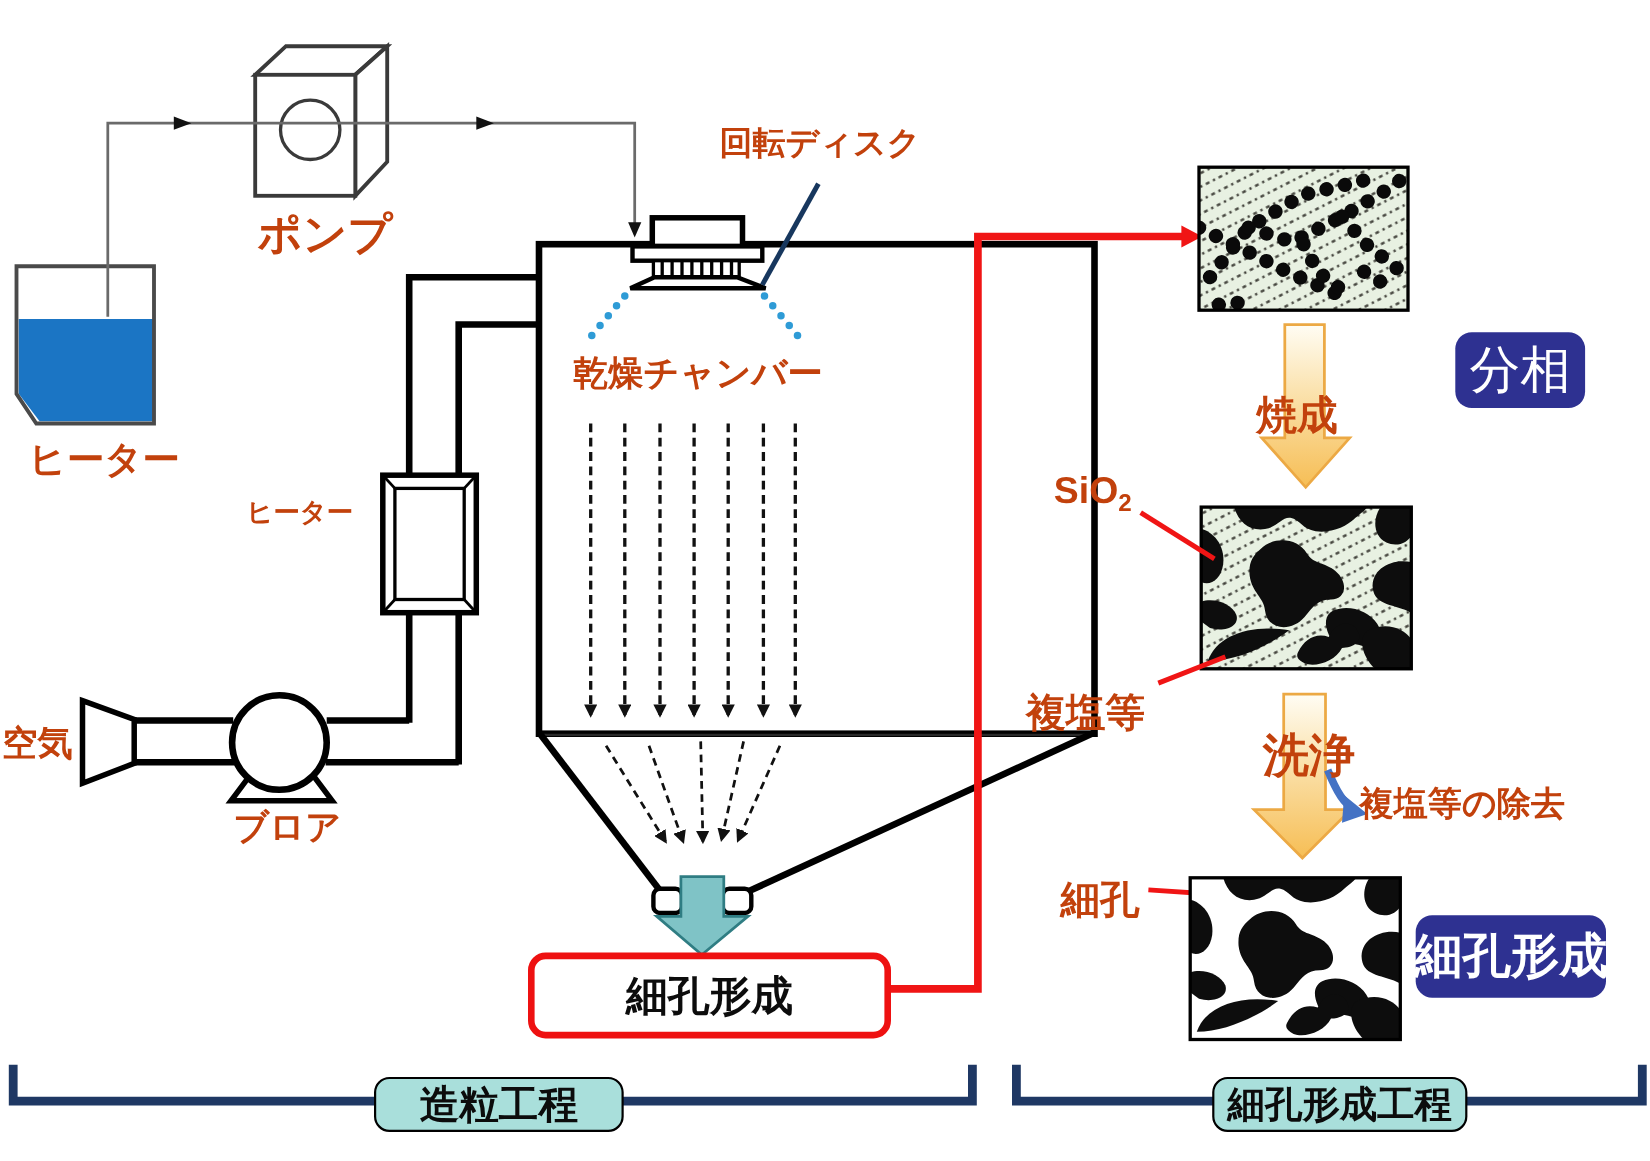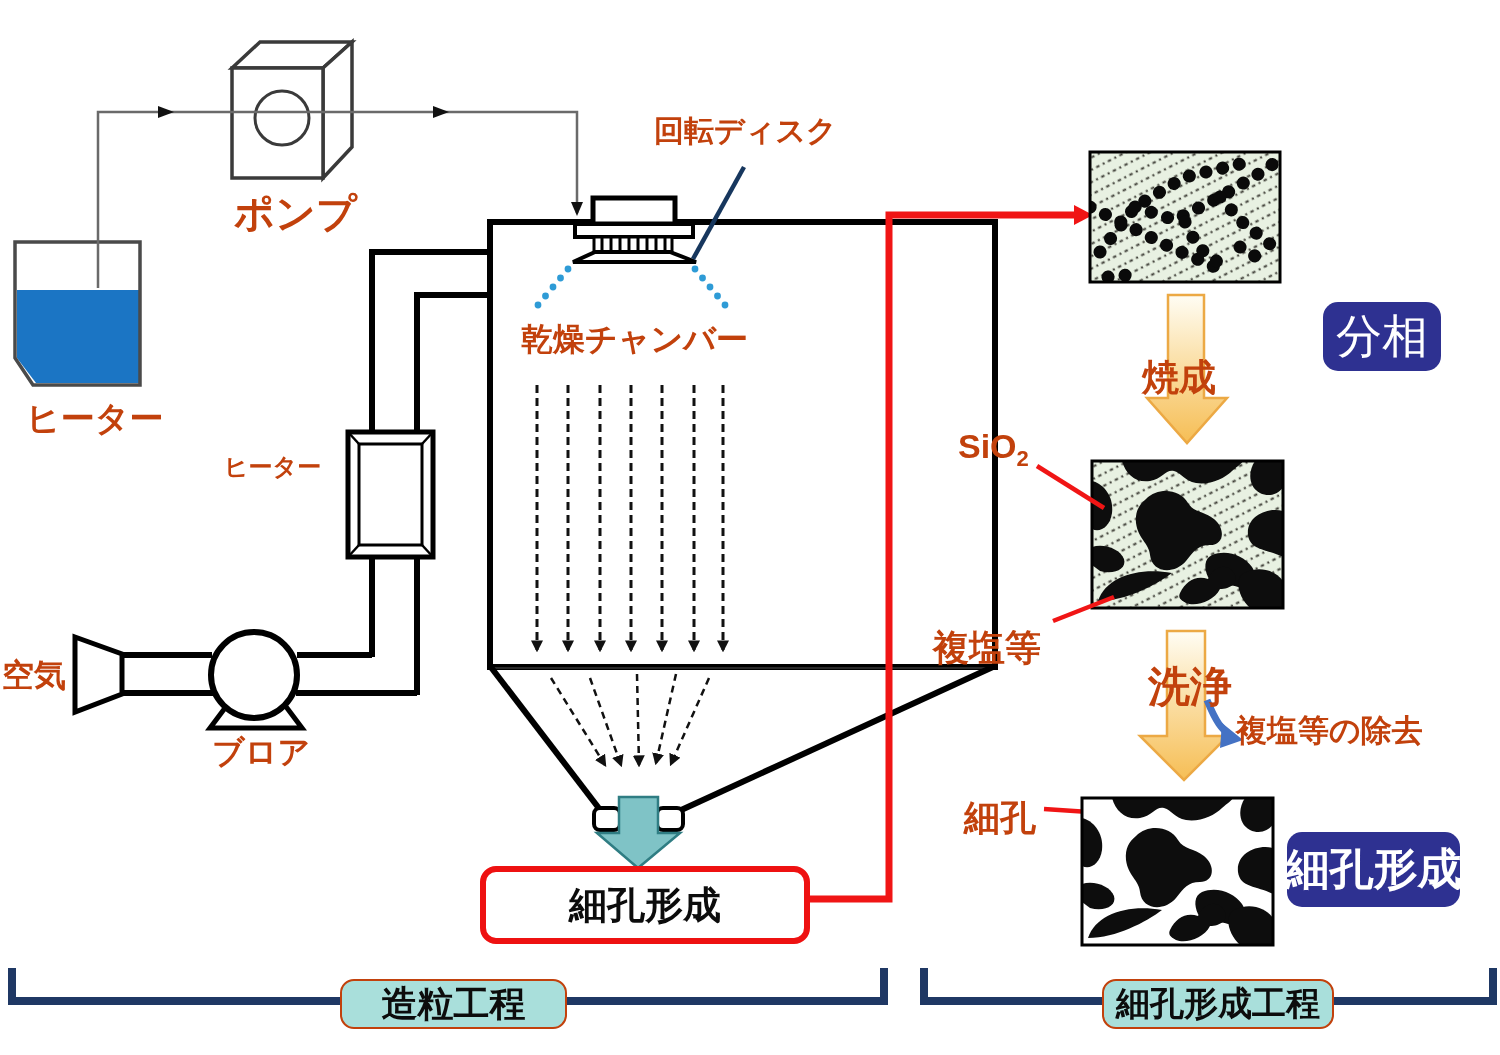--- a/index.html
+++ b/index.html
@@ -4,21 +4,21 @@
 <style>
   html,body{margin:0;padding:0;background:#ffffff;}
   #stage{
     position:relative;width:1500px;height:1055px;background:#ffffff;overflow:hidden;
     font-family:"Liberation Sans","DejaVu Sans",sans-serif;color:#111;
   }
   #artwork{position:absolute;left:0;top:0;}
   .lbl{position:absolute;white-space:nowrap;line-height:1.1;color:#c2410c;font-weight:bold;}
   .box{position:absolute;display:flex;align-items:center;justify-content:center;white-space:nowrap;border-radius:15px;}
   .navy-box{background:#2e3191;color:#ffffff;}
-  .teal-box{background:#a9dfdb;border:2px solid #c2410c;border-radius:14px;color:#0c0c0c;font-weight:bold;}
+  .teal-box{background:#a9dfdb;border:2px solid #000000;border-radius:14px;color:#0c0c0c;font-weight:bold;}
   .red-box{background:#ffffff;border:6px solid #ee1111;border-radius:16px;color:#0c0c0c;font-weight:bold;}
   sub.s2{font-size:22px;}
 </style>
 </head>
 <body>
 
 <div id="stage">
 
 <svg id="artwork" width="1500" height="1055" viewBox="0 0 1500 1055">
   <defs>

